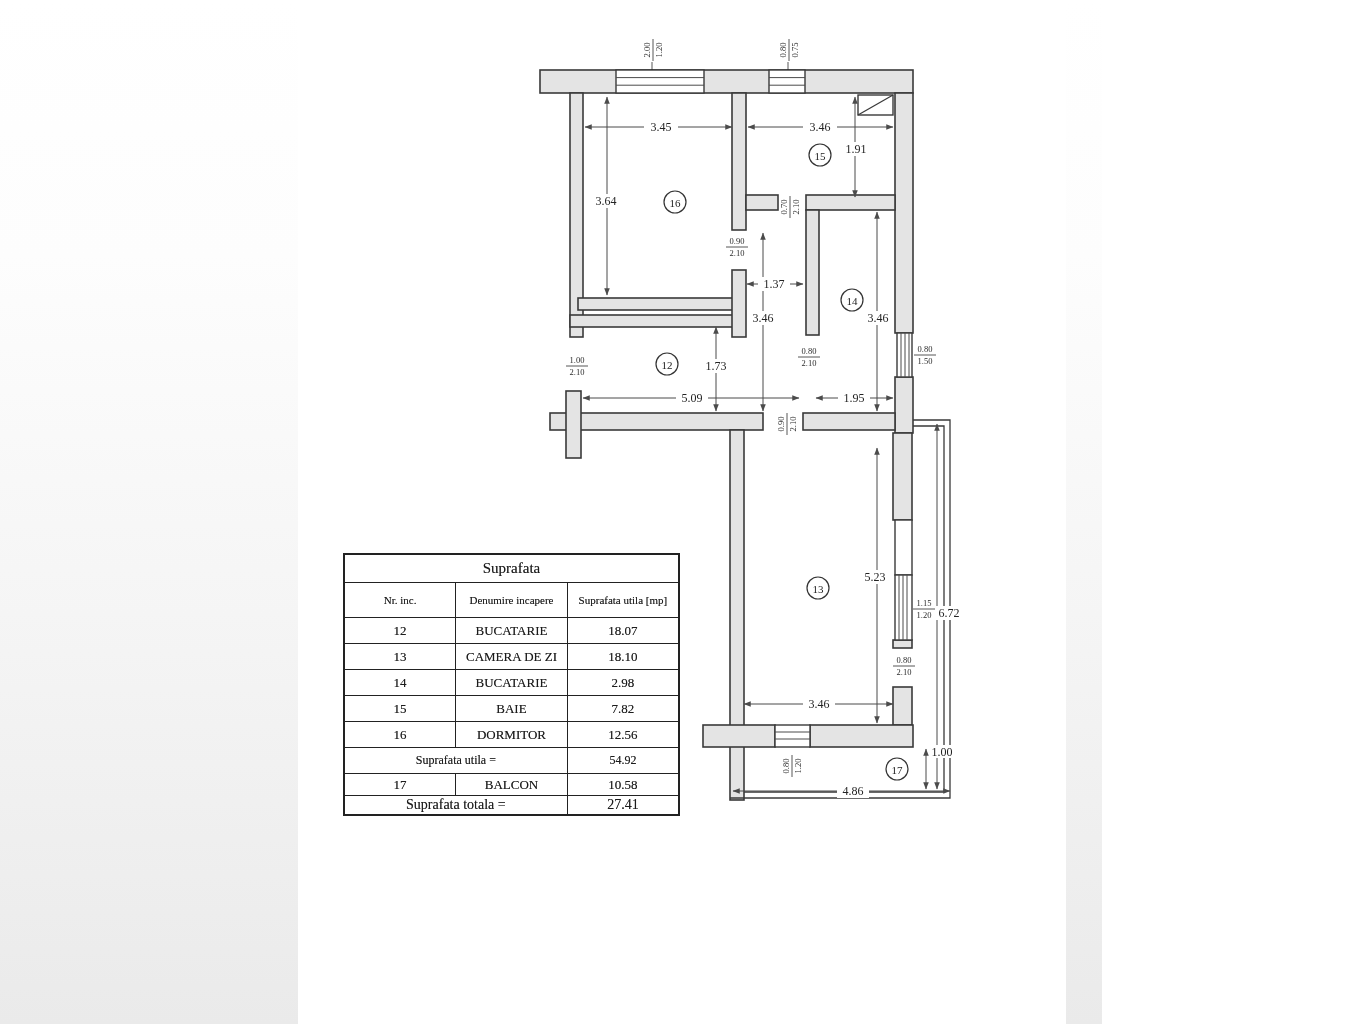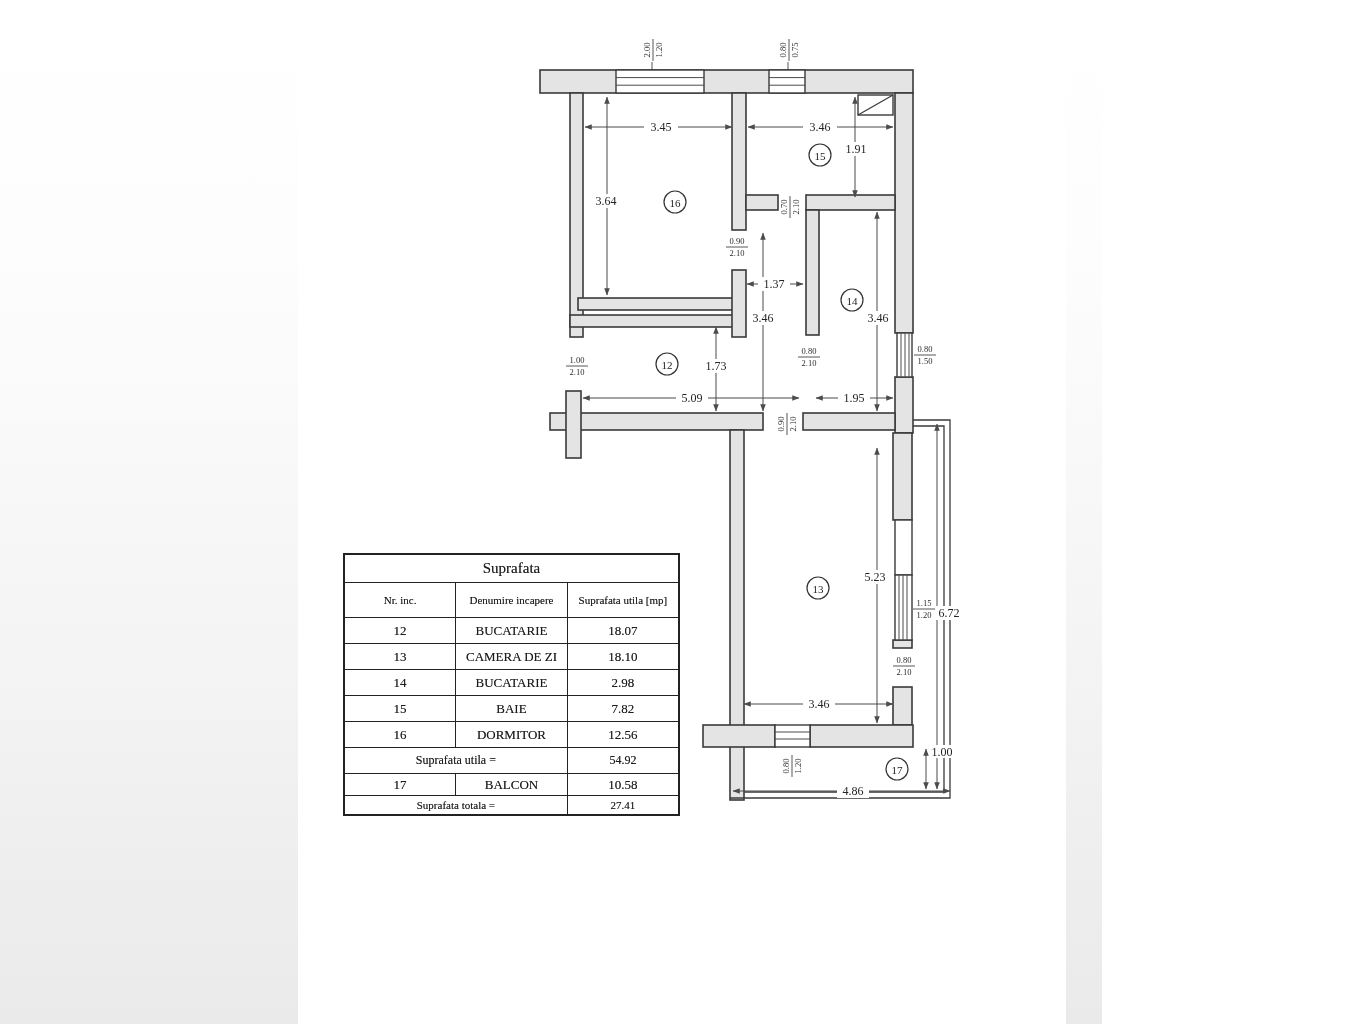--- a/index.html
+++ b/index.html
@@ -32,21 +32,21 @@
   }
   .areas table{border-collapse:collapse;width:100%;table-layout:fixed;
     font-family:"Liberation Serif",serif;color:#1c1c1c;}
   .areas td{border:1.6px solid #222;text-align:center;padding:0 2px;overflow:hidden;}
   .areas table{border:2.2px solid #222;}
   .areas .title-row td{height:27px;font-size:15px;}
   .areas .head td{height:34px;font-size:11px;}
   .areas .datarow td{height:25px;font-size:13px;}
   .areas .sumrow td{height:25px;font-size:12px;}
   .areas .balrow td{height:21px;font-size:13px;}
-  .areas .totrow td{height:18px;font-size:11px;margin-top:40px;}
+  .areas .totrow td{height:18px;font-size:14px;margin-top:40px;}
   .c1{width:64px;} .c2{width:139px;} .c3{width:132px;}
 </style>
 </head>
 <body>
 
 <div class="page">
   <div class="scan"></div>
 
   <svg class="plan" viewBox="0 0 1365 1024">
     <defs>

